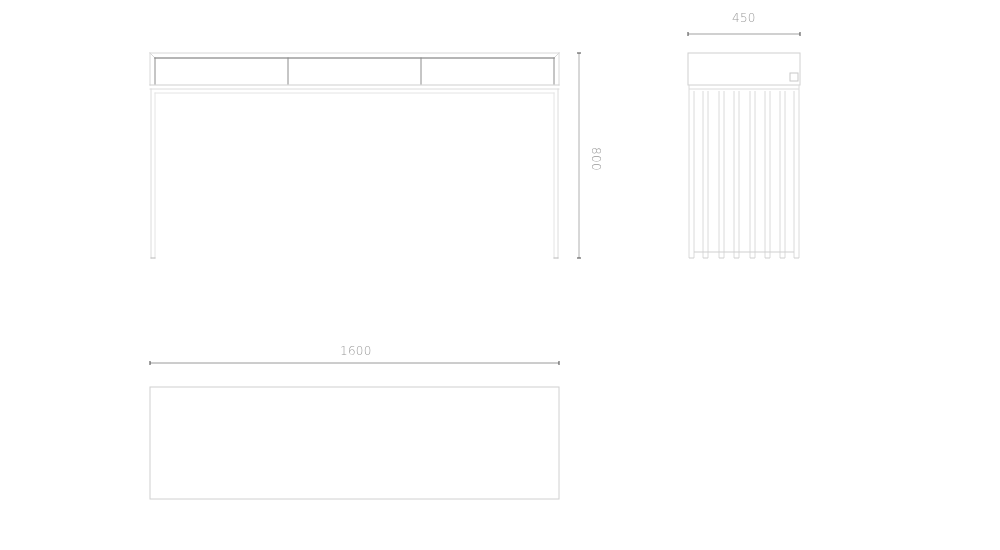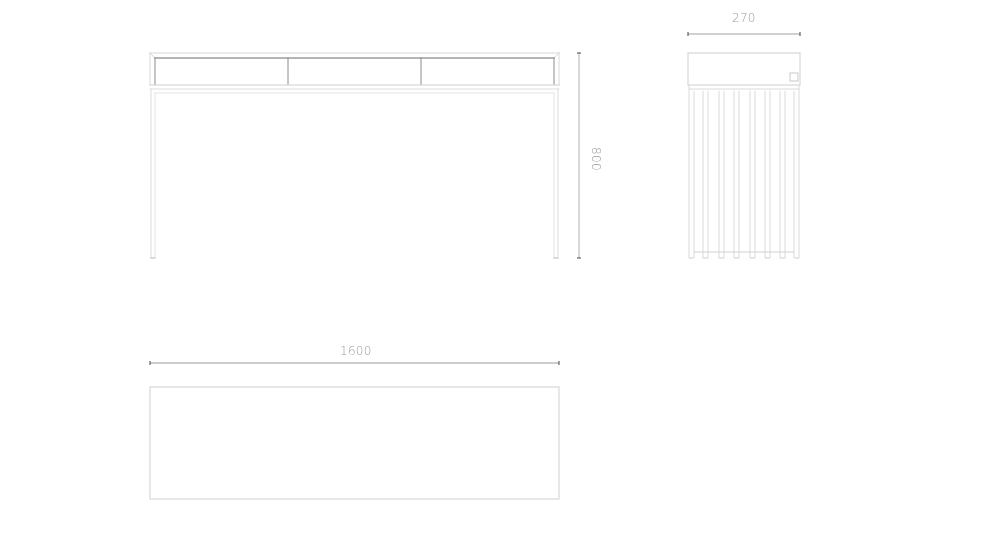--- a/index.html
+++ b/index.html
@@ -126,16 +126,16 @@
       <line x1="150" y1="363" x2="559" y2="363" stroke="#9a9a9a" stroke-width="1"></line>
       <line x1="150" y1="361" x2="150" y2="365" stroke="#444" stroke-width="1"></line>
       <line x1="559" y1="361" x2="559" y2="365" stroke="#444" stroke-width="1"></line>
     </g>
 
     <g>
       <rect x="150" y="387" width="409" height="112" fill="none" stroke="#d0d0d0" stroke-width="1"></rect>
     </g>
   </svg>
 
-  <div class="dim-label" style="left:732px;top:12px;">270</div>
+  <div class="dim-label" style="left:732px;top:12px;">450</div>
   <div class="dim-label rot" style="left:584px;top:153px;">800</div>
   <div class="dim-label" style="left:340px;top:345px;">1600</div>
 </div>
 
 </body></html>

